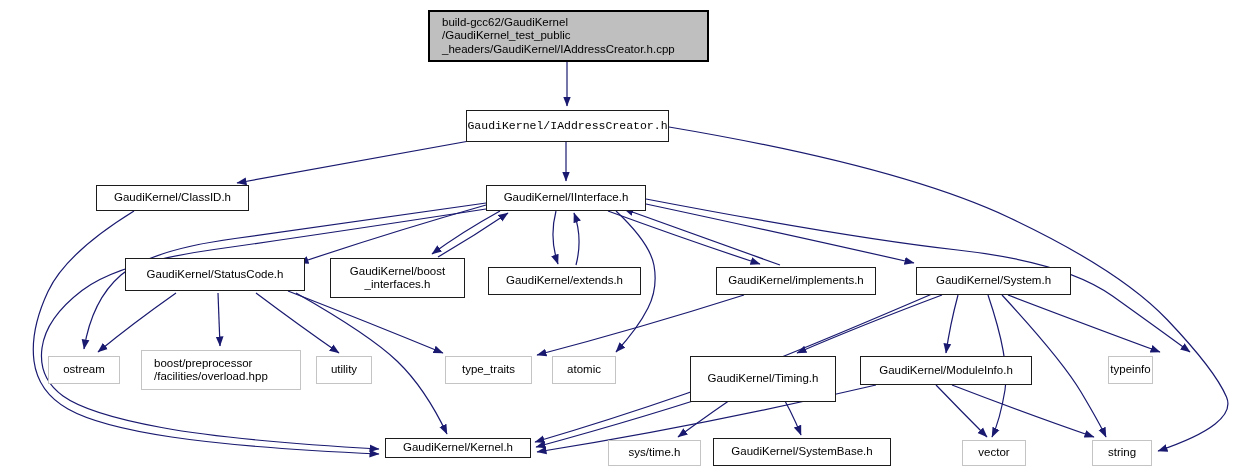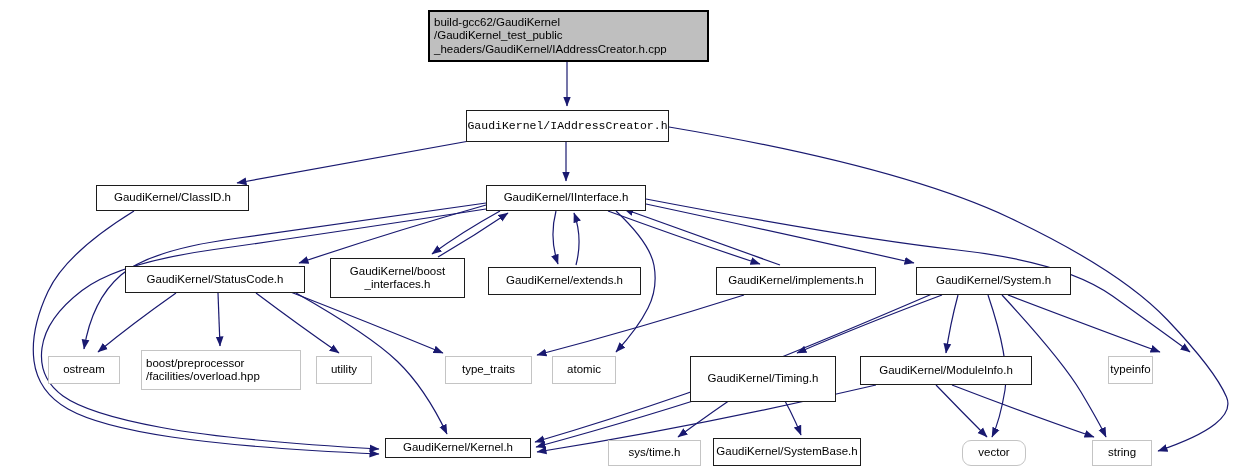--- a/index.html
+++ b/index.html
@@ -18,21 +18,21 @@
     background: #ffffff;
     border: 1px solid #1c1c1c;
     color: #000000;
     font-size: 11.5px;
     line-height: 1.16;
     display: flex;
     align-items: center;
     justify-content: center;
     text-align: center;
     white-space: pre-line;
-    padding: 1px 4px;
+    padding: 1px 12px;
   }
   .node.main {
     background: #bfbfbf;
     border: 2px solid #000000;
     justify-content: flex-start;
     text-align: left;
   }
   .node.syslib {
     border: 1px solid #c4c4c4;
   }
@@ -89,34 +89,34 @@
         <path d="M952,385 Q1030,415 1094,437" fill="none" stroke="#191970" stroke-width="1.2" marker-end="url(#arrow)"></path>
       </g>
   </svg>
   <div id="nodes">
       <div class="node main align-left" style="left: 428px; top: 10px; width: 281px; height: 52px;">build-gcc62/GaudiKernel
 /GaudiKernel_test_public
 _headers/GaudiKernel/IAddressCreator.h.cpp</div>
       <div class="node header" style="left: 466px; top: 110px; width: 203px; height: 32px; font-family: Liberation Mono, monospace;">GaudiKernel/IAddressCreator.h</div>
       <div class="node header" style="left: 96px; top: 185px; width: 153px; height: 26px;">GaudiKernel/ClassID.h</div>
       <div class="node header" style="left: 486px; top: 185px; width: 160px; height: 26px;">GaudiKernel/IInterface.h</div>
-      <div class="node header" style="left: 125px; top: 266px; width: 180px; height: 27px;">GaudiKernel/StatusCode.h</div>
+      <div class="node header" style="left: 125px; top: 258px; width: 180px; height: 33px;">GaudiKernel/StatusCode.h</div>
       <div class="node header" style="left: 330px; top: 258px; width: 135px; height: 40px;">GaudiKernel/boost
 _interfaces.h</div>
       <div class="node header" style="left: 488px; top: 267px; width: 153px; height: 28px;">GaudiKernel/extends.h</div>
       <div class="node header" style="left: 716px; top: 267px; width: 160px; height: 28px;">GaudiKernel/implements.h</div>
       <div class="node header" style="left: 916px; top: 267px; width: 155px; height: 28px;">GaudiKernel/System.h</div>
       <div class="node syslib" style="left: 48px; top: 356px; width: 72px; height: 28px;">ostream</div>
       <div class="node syslib align-left" style="left: 141px; top: 350px; width: 160px; height: 40px;">boost/preprocessor
 /facilities/overload.hpp</div>
       <div class="node syslib" style="left: 316px; top: 356px; width: 56px; height: 28px;">utility</div>
       <div class="node syslib" style="left: 445px; top: 356px; width: 87px; height: 28px;">type_traits</div>
       <div class="node syslib" style="left: 552px; top: 356px; width: 64px; height: 28px;">atomic</div>
       <div class="node header" style="left: 690px; top: 356px; width: 146px; height: 46px;">GaudiKernel/Timing.h</div>
       <div class="node header" style="left: 860px; top: 356px; width: 172px; height: 29px;">GaudiKernel/ModuleInfo.h</div>
       <div class="node syslib" style="left: 1108px; top: 356px; width: 45px; height: 28px;">typeinfo</div>
       <div class="node header" style="left: 385px; top: 438px; width: 146px; height: 20px;">GaudiKernel/Kernel.h</div>
       <div class="node syslib" style="left: 608px; top: 440px; width: 93px; height: 26px;">sys/time.h</div>
-      <div class="node header" style="left: 713px; top: 438px; width: 148px; height: 28px;">GaudiKernel/SystemBase.h</div>
-      <div class="node syslib" style="left: 962px; top: 440px; width: 64px; height: 26px; border-radius: 9px;">vector</div>
+      <div class="node header" style="left: 713px; top: 438px; width: 178px; height: 28px;">GaudiKernel/SystemBase.h</div>
+      <div class="node syslib" style="left: 962px; top: 440px; width: 64px; height: 26px;">vector</div>
       <div class="node syslib" style="left: 1092px; top: 440px; width: 60px; height: 26px;">string</div>
     </div>
 </div>
 
 </body></html>

